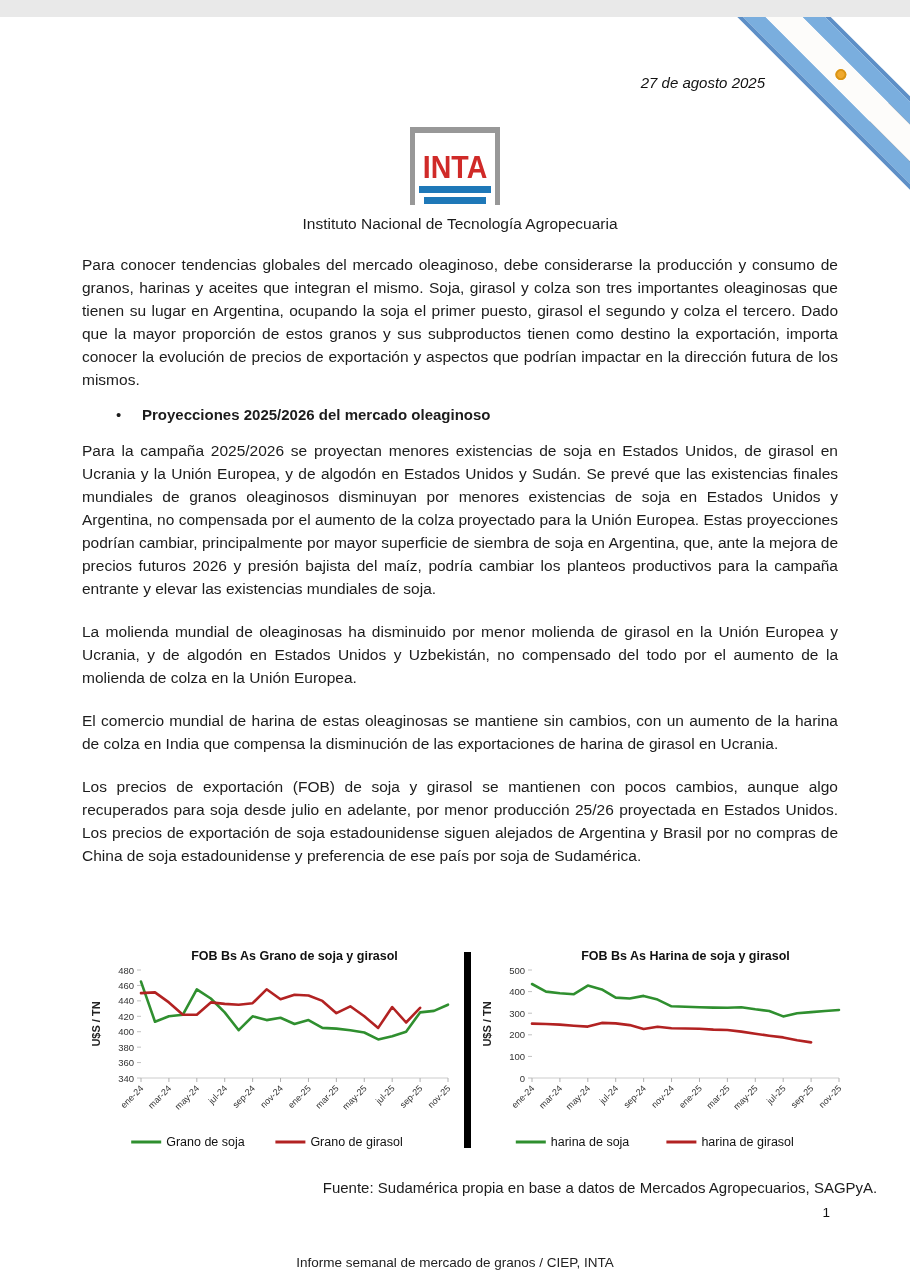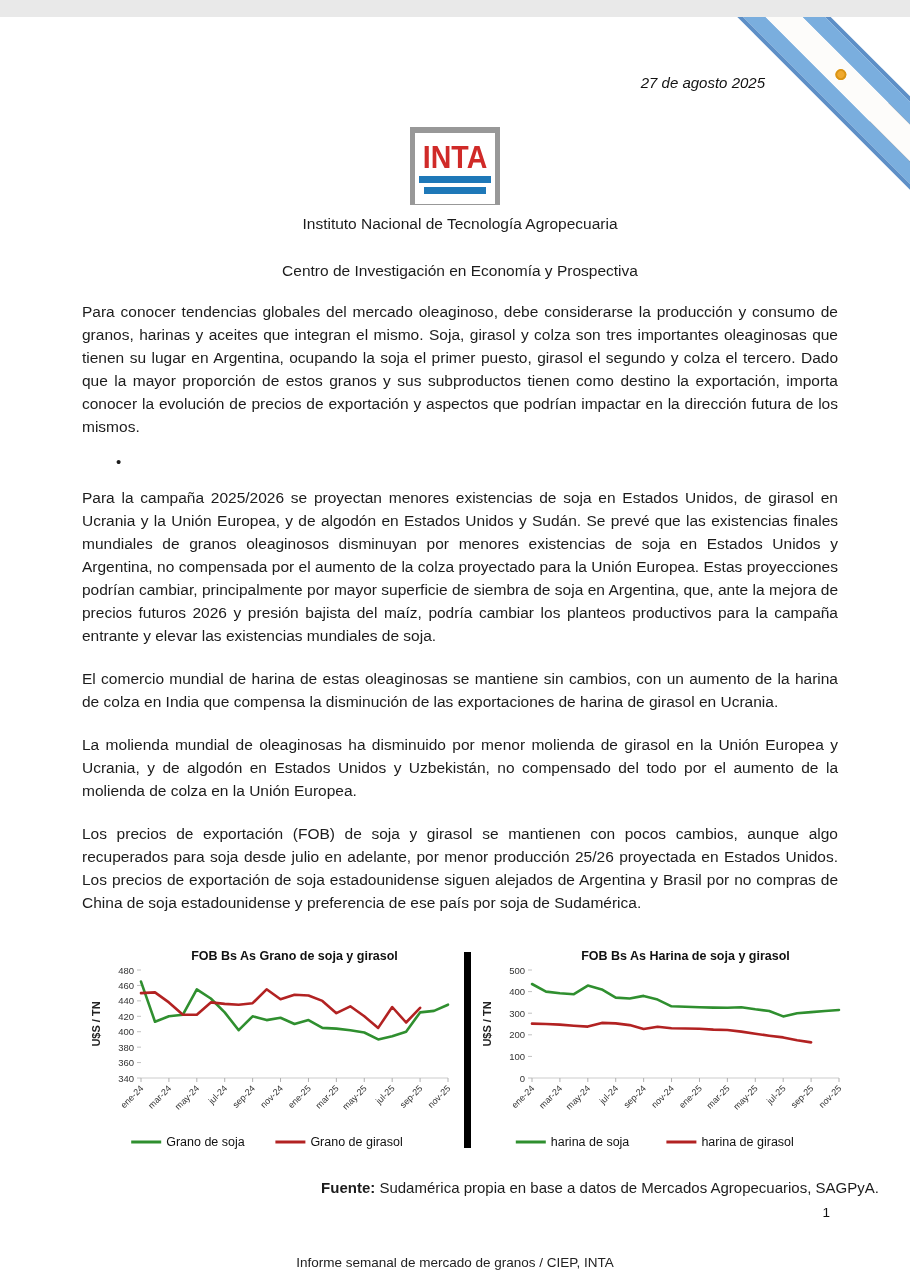--- a/index.html
+++ b/index.html
@@ -14,38 +14,38 @@
   .flag-ribbon{position:absolute; left:8px; top:26px; width:320px; height:66px; transform:rotate(45deg); display:flex; flex-direction:column;}
   .fr-edge{height:4px; background:#5d8fc7;}
   .fr-blue{height:16px; background:#7aaede;}
   .fr-white{height:26px; background:#fdfcfa; position:relative;}
   .flag-sun{position:absolute; left:152px; top:8px; width:11px; height:11px; border-radius:50%;
     background:#f0a92e; box-shadow:inset 0 0 0 2px #d99415;}
   .date-line{position:absolute; top:57px; right:145px; font-size:15px; font-style:italic; color:#111;}
   
   .logo-wrap{position:absolute; top:110px; left:0; width:100%; display:flex; justify-content:center;}
   .inta-logo{width:80px; height:66px; background:#989898; padding:6px 5px; display:flex; flex-direction:column; align-items:center;}
-  .inta-inner{background:#ffffff; width:100%; height:100%; display:flex; flex-direction:column; align-items:center; justify-content:center; padding:10px 0;}
+  .inta-inner{background:#ffffff; width:100%; height:100%; display:flex; flex-direction:column; align-items:center; justify-content:center; padding:20px 0;}
   .inta-text{color:#d02a28; font-weight:bold; font-size:31px; line-height:30px; letter-spacing:0px; transform:scaleX(.92); font-family:"Liberation Sans",sans-serif;}
   .inta-bar1{width:72px; height:7px; background:#1e78b8; margin-top:3px;}
   .inta-bar2{width:62px; height:7px; background:#1e78b8; margin-top:4px;}
   
   .content{position:absolute; top:198px; left:82px; width:756px;}
   .hdg{font-size:15.5px; font-weight:normal; text-align:center; margin:0;}
   .hdg + .hdg{margin-top:29px;}
   .para{font-size:15.5px; line-height:23px; text-align:justify; margin:0; margin-top:20px;}
   .bullet-row{display:flex; margin-top:15px; margin-bottom:-4px;}
   .bullet-dot{width:26px; padding-left:34px; font-size:15px;}
   .bullet-text{font-size:15px; font-weight:bold;}
   
   .charts-row{display:flex; align-items:flex-start; margin:14px 56px 0 86px;}
   .chart-divider{width:7px; height:196px; background:#000; margin:6px 6px 0 6px; flex:none;}
   svg{font-family:"Liberation Sans", sans-serif; display:block;}
   .source-line{margin-top:16px; margin-left:120px; text-align:center; font-size:15px;}
-  .source-line b{font-weight:bold;}
+  .source-line b{font-weight:normal;}
   .page-number{position:absolute; top:1188px; right:80px; font-size:13.5px; color:#111;}
   .footer-line{position:absolute; top:1238px; left:0; width:100%; text-align:center; font-size:13.5px; color:#222;}
 </style>
 </head>
 <body>
 
 <div class="page">
 
   <div class="flag-clip">
     <div class="flag-shadow"></div>
@@ -67,31 +67,31 @@
       <div class="inta-inner">
         <div class="inta-text">INTA</div>
         <div class="inta-bar1"></div>
         <div class="inta-bar2"></div>
       </div>
     </div>
   </div>
 
   <div class="content">
     <p class="hdg">Instituto Nacional de Tecnología Agropecuaria</p>
-    <p class="hdg">Centro de Investigación en Economía y Prospectiva</p>
 
     <p class="para">Para conocer tendencias globales del mercado oleaginoso, debe considerarse la producción y consumo de granos, harinas y aceites que integran el mismo. Soja, girasol y colza son tres importantes oleaginosas que tienen su lugar en Argentina, ocupando la soja el primer puesto, girasol el segundo y colza el tercero. Dado que la mayor proporción de estos granos y sus subproductos tienen como destino la exportación, importa conocer la evolución de precios de exportación y aspectos que podrían impactar en la dirección futura de los mismos.</p>
 
     <div class="bullet-row">
       <span class="bullet-dot">•</span>
+      <span class="bullet-text">Proyecciones 2025/2026 del mercado oleaginoso</span>
     </div>
 
     <p class="para">Para la campaña 2025/2026 se proyectan menores existencias de soja en Estados Unidos, de girasol en Ucrania y la Unión Europea, y de algodón en Estados Unidos y Sudán. Se prevé que las existencias finales mundiales de granos oleaginosos disminuyan por menores existencias de soja en Estados Unidos y Argentina, no compensada por el aumento de la colza proyectado para la Unión Europea. Estas proyecciones podrían cambiar, principalmente por mayor superficie de siembra de soja en Argentina, que, ante la mejora de precios futuros 2026 y presión bajista del maíz, podría cambiar los planteos productivos para la campaña entrante y elevar las existencias mundiales de soja.</p>
+    <p class="para">La molienda mundial de oleaginosas ha disminuido por menor molienda de girasol en la Unión Europea y Ucrania, y de algodón en Estados Unidos y Uzbekistán, no compensado del todo por el aumento de la molienda de colza en la Unión Europea.</p>
     <p class="para">El comercio mundial de harina de estas oleaginosas se mantiene sin cambios, con un aumento de la harina de colza en India que compensa la disminución de las exportaciones de harina de girasol en Ucrania.</p>
-    <p class="para">La molienda mundial de oleaginosas ha disminuido por menor molienda de girasol en la Unión Europea y Ucrania, y de algodón en Estados Unidos y Uzbekistán, no compensado del todo por el aumento de la molienda de colza en la Unión Europea.</p>
     <p class="para">Los precios de exportación (FOB) de soja y girasol se mantienen con pocos cambios, aunque algo recuperados para soja desde julio en adelante, por menor producción 25/26 proyectada en Estados Unidos. Los precios de exportación de soja estadounidense siguen alejados de Argentina y Brasil por no compras de China de soja estadounidense y preferencia de ese país por soja de Sudamérica.</p>
   </div>
 
   <div class="charts-row" style="position:absolute; top:915px; left:0; right:0;">
     <svg id="chart-grano" viewBox="0 0 372 212" width="372" height="212">
         <text x="208.5" y="14" text-anchor="middle" font-size="12.5" font-weight="bold" fill="#111">FOB Bs As Grano de soja y girasol</text>
         <text x="14" y="78" text-anchor="middle" font-size="11" font-weight="bold" fill="#222" transform="rotate(-90 14 78)">U$S / TN</text>
         <text x="48" y="135.5" text-anchor="end" font-size="9.5" fill="#333">340</text>
         <line x1="51" y1="132" x2="55" y2="132" stroke="#c0c0c0" stroke-width="1"></line>
         <text x="48" y="120.07142857142857" text-anchor="end" font-size="9.5" fill="#333">360</text>

